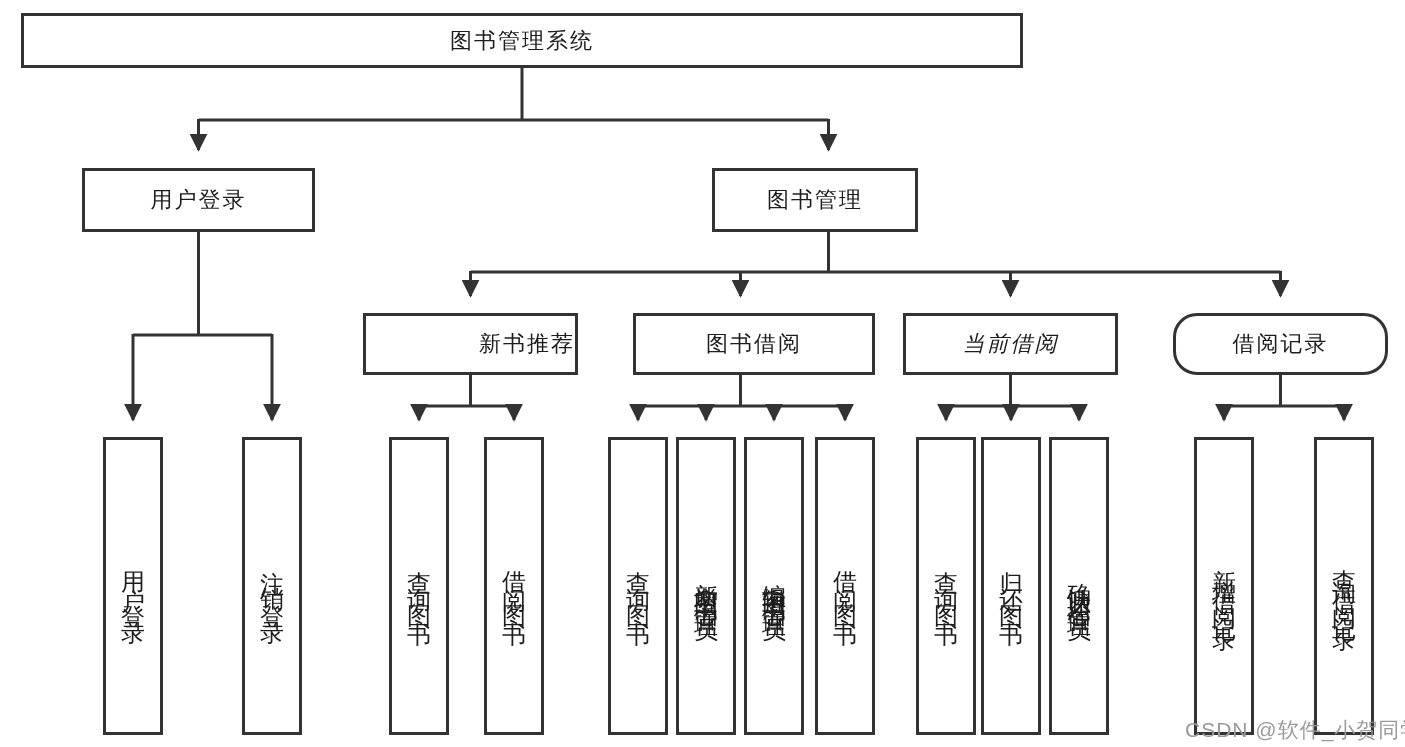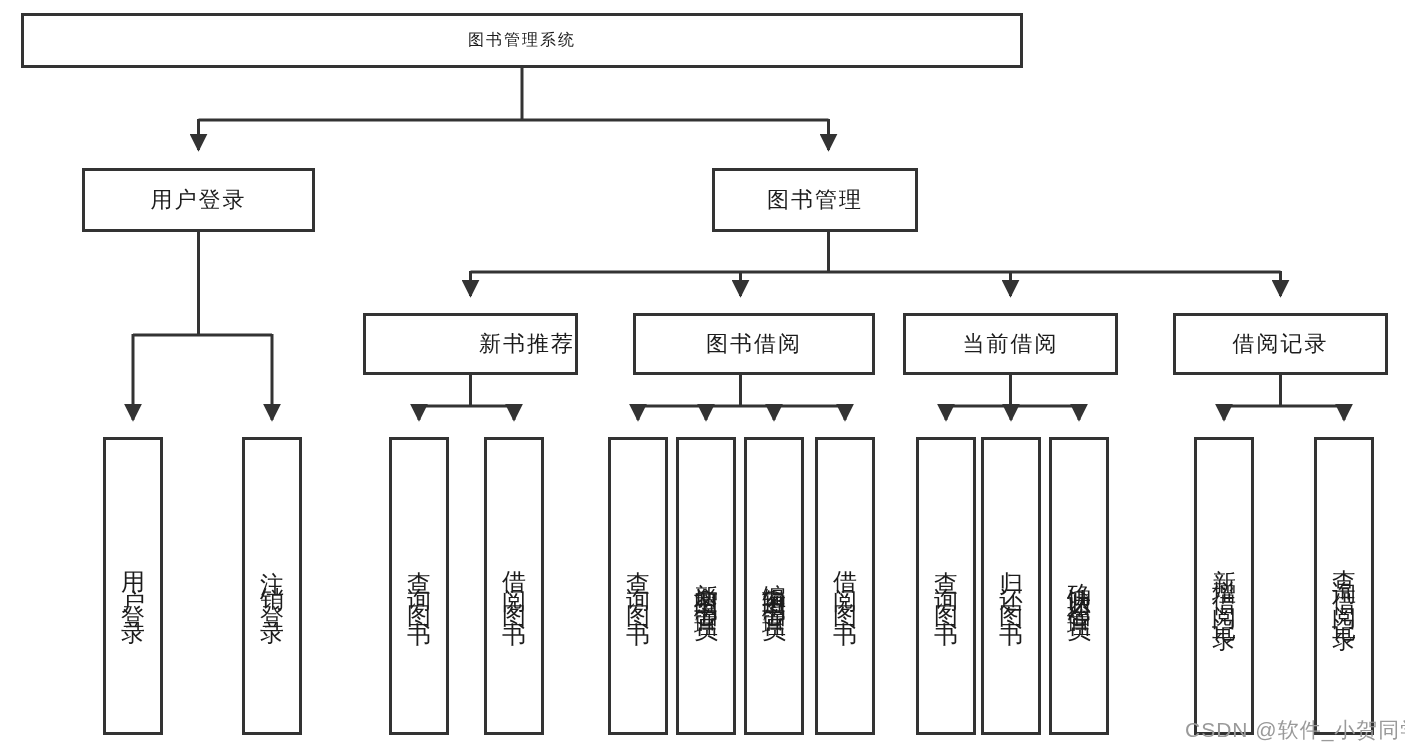--- a/index.html
+++ b/index.html
@@ -20,21 +20,21 @@
     position: absolute;
     box-sizing: border-box;
     border: 3px solid #333333;
     background: #ffffff;
     display: flex;
     align-items: center;
     justify-content: center;
     color: #1c1c1c;
   }
   .hbox { font-size: 22px; letter-spacing: 2px; }
-  .root { font-size: 16px; text-align: right; }
+  .root { font-size: 22px; text-align: right; }
   .vtext {
     writing-mode: vertical-rl;
     text-orientation: mixed;
     font-size: 24px;
     line-height: 1;
   }
   .ls4 { letter-spacing: 17px; }
   .ls6 { letter-spacing: 12px; }
   .ls9 { letter-spacing: 5px; }
   .watermark {
@@ -113,24 +113,24 @@
   <div class="box hbox" style="left:712px; top:168px; width:206px; height:64px;">
     <span>图书管理</span>
   </div>
 
   <div class="box hbox" style="left:363px; top:313px; width:215px; height:62px;justify-content:flex-end;">
     <span>新书推荐</span>
   </div>
   <div class="box hbox" style="left:633px; top:313px; width:242px; height:62px;">
     <span>图书借阅</span>
   </div>
-  <div class="box hbox" style="left:903px; top:313px; width:215px; height:62px;">
+  <div class="box hbox" style="left:903px; top:313px; width:215px; height:62px;font-style:italic;">
     <span>当前借阅</span>
   </div>
-  <div class="box hbox" style="left:1173px; top:313px; width:215px; height:62px;">
+  <div class="box hbox" style="left:1173px; top:313px; width:215px; height:62px;border-radius:24px;">
     <span>借阅记录</span>
   </div>
 
   <div class="box" style="left:103px; top:437px; width:60px; height:298px;">
     <span class="vtext ls4">用户登录</span>
   </div>
   <div class="box" style="left:242px; top:437px; width:60px; height:298px;">
     <span class="vtext ls4">注销登录</span>
   </div>
 

